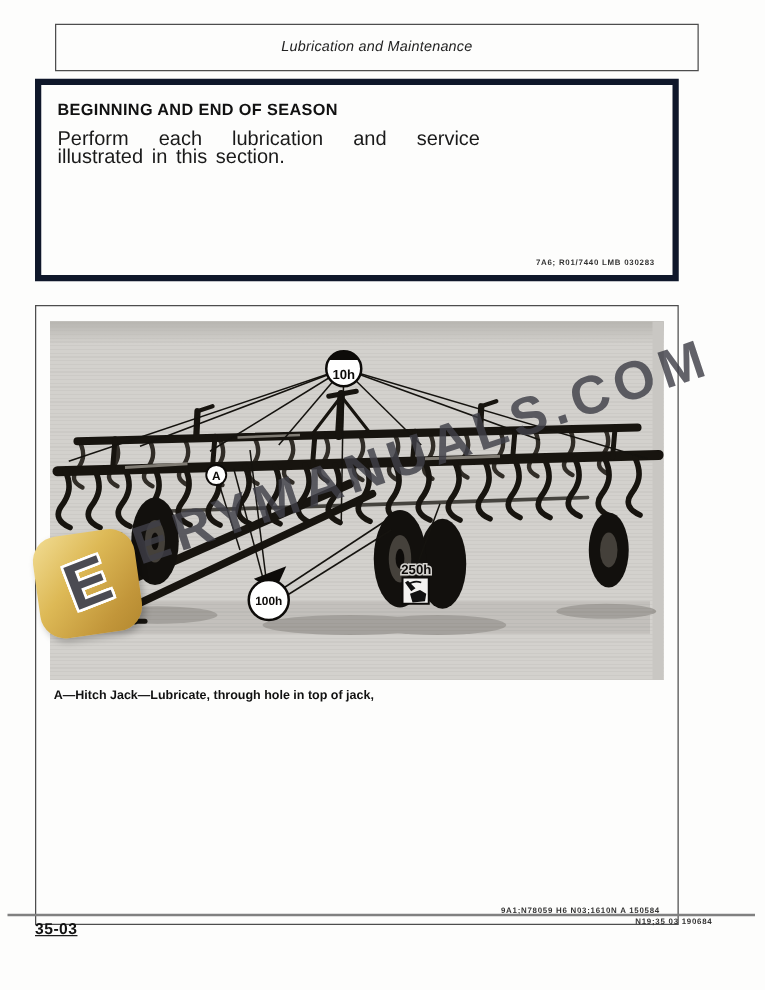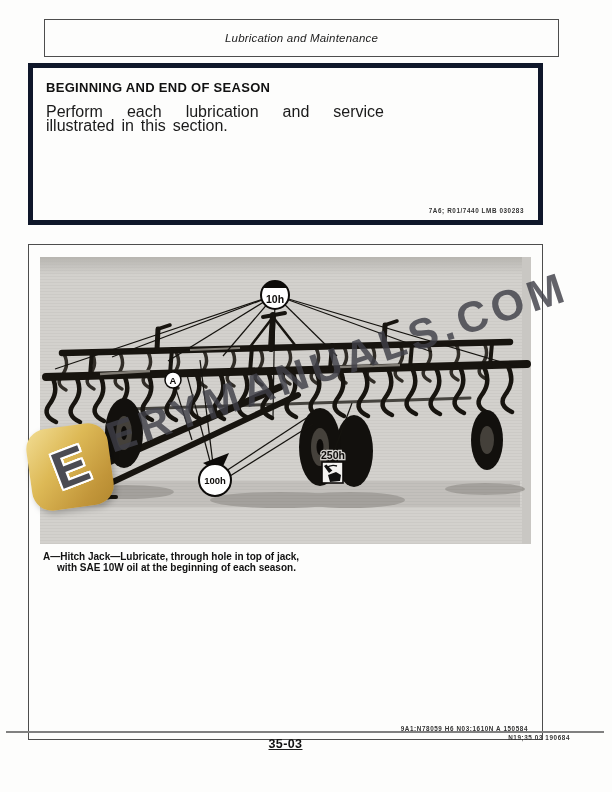--- a/index.html
+++ b/index.html
@@ -31,21 +31,21 @@
          background-image:linear-gradient(#b7b5b0,rgba(211,209,205,0) 18px),
            repeating-linear-gradient(0deg,rgba(0,0,0,.035) 0 1px,rgba(255,255,255,0) 1px 3px);}
   .photo svg{position:absolute;left:0;top:0;}
   .figure-caption{position:absolute;left:14px;top:306px;font-size:10px;font-weight:bold;
                   line-height:11px;color:#111;}
   .caption-indent{padding-left:14px;}
   .figure-code{right:14px;bottom:7px;}
 
   
   .footer-rule{position:absolute;left:6px;top:731px;width:598px;height:2px;background:#808080;}
-  .page-number-wrap{position:absolute;left:28px;top:734px;width:515px;text-align:center;text-decoration:underline;}
+  .page-number-wrap{position:absolute;left:28px;top:734px;width:515px;text-decoration:underline;}
   .page-number{font-size:12.5px;font-weight:bold;color:#111;letter-spacing:.4px;}
   .footer-code{right:42px;top:734px;}
 
   
   .watermark-text{position:absolute;left:44px;top:436px;z-index:50;
                   transform:rotate(-18.5deg);transform-origin:left center;
                   font-size:43px;font-weight:bold;letter-spacing:5px;
                   color:rgba(64,64,72,.82);white-space:nowrap;pointer-events:none;}
   .watermark-logo{position:absolute;left:29px;top:426px;width:82px;height:82px;z-index:51;
                   transform:rotate(-8deg);border-radius:20px;
@@ -216,21 +216,20 @@
           <rect x="282" y="205" width="21" height="21" fill="#f4f3f1" stroke="#0d0b09" stroke-width="1.6"></rect>
           <path d="M288,218 l8,-3 l5,3 l-1,6 l-10,1 z" fill="#111"></path>
           <path d="M289,216 l-5,-7 l2.4,-1.4 l6,6 z" fill="#111"></path>
           <path d="M286,211 q5,-4 11,-2" stroke="#111" stroke-width="1.4" fill="none"></path>
         </g>
       </svg>
     </div>
 
     <div class="figure-caption">
       <div>A—Hitch Jack—Lubricate, through hole in top of jack,</div>
-      <div class="caption-indent">with SAE 10W oil at the beginning of each season.</div>
     </div>
 
     <div class="print-code figure-code">9A1;N78059 H6 N03;1610N A 150584</div>
   </div>
 
   <div class="footer-rule"></div>
   <div class="page-number-wrap">
     <span class="page-number">35-03</span>
   </div>
   <div class="print-code footer-code">N19;35 03 190684</div>

